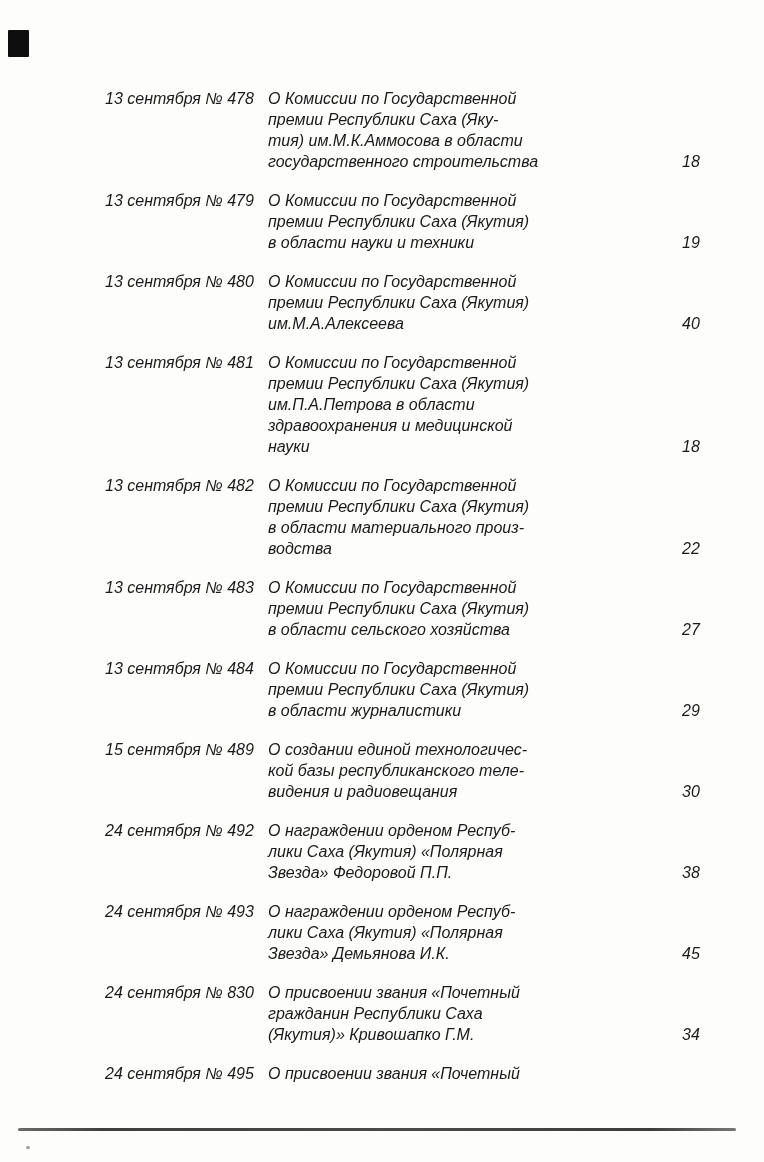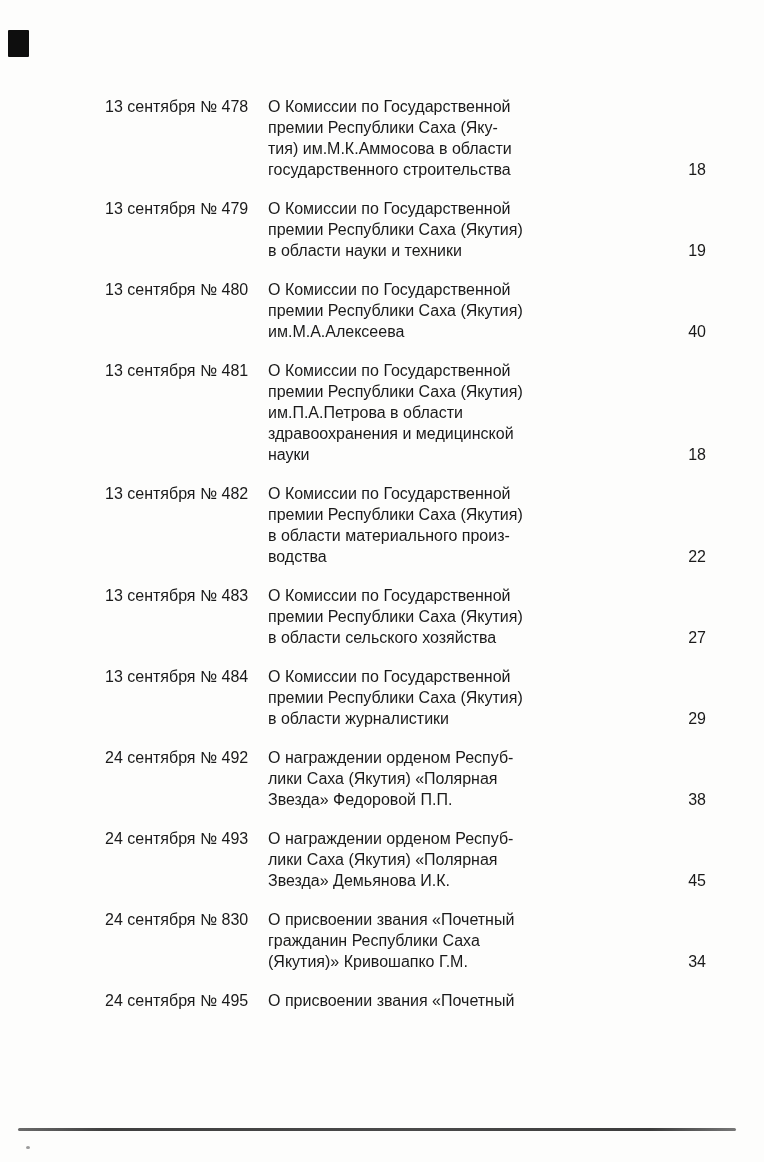--- a/index.html
+++ b/index.html
@@ -41,22 +41,23 @@
     top: 1146px;
     width: 4px;
     height: 3px;
     background: #9a9a9a;
     border-radius: 50%;
   }
   
   .toc {
     position: absolute;
     left: 105px;
-    top: 96px;
+    top: 88px;
     width: 601px;
+    font-style: italic;
   }
   .toc-row {
     display: flex;
     align-items: stretch;
     margin-bottom: 18px;
     font-size: 16px;
     line-height: 21px;
   }
   .toc-date {
     width: 163px;
@@ -65,21 +66,20 @@
     align-self: flex-start;
   }
   .toc-title {
     width: 412px;
     flex: 0 0 412px;
     white-space: pre-line;
   }
   .toc-page {
     margin-left: auto;
     align-self: flex-end;
-    text-align: right;
     min-width: 24px;
   }
 </style>
 </head>
 <body>
 
 <div class="page">
   <div class="corner-mark"></div>
   <div class="bottom-line"></div>
   <div class="bottom-dot"></div>
@@ -138,20 +138,27 @@
   </div>
 
   <div class="toc-row">
     <div class="toc-date">13 сентября № 484</div>
     <div class="toc-title">О Комиссии по Государственной
 премии Республики Саха (Якутия)
 в области журналистики</div>
     <div class="toc-page">29</div>
   </div>
 
+  <div class="toc-row">
+    <div class="toc-date">15 сентября № 489</div>
+    <div class="toc-title">О создании единой технологичес-
+кой базы республиканского теле-
+видения и радиовещания</div>
+    <div class="toc-page">30</div>
+  </div>
 
   <div class="toc-row">
     <div class="toc-date">24 сентября № 492</div>
     <div class="toc-title">О награждении орденом Респуб-
 лики Саха (Якутия) «Полярная
 Звезда» Федоровой П.П.</div>
     <div class="toc-page">38</div>
   </div>
 
   <div class="toc-row">

